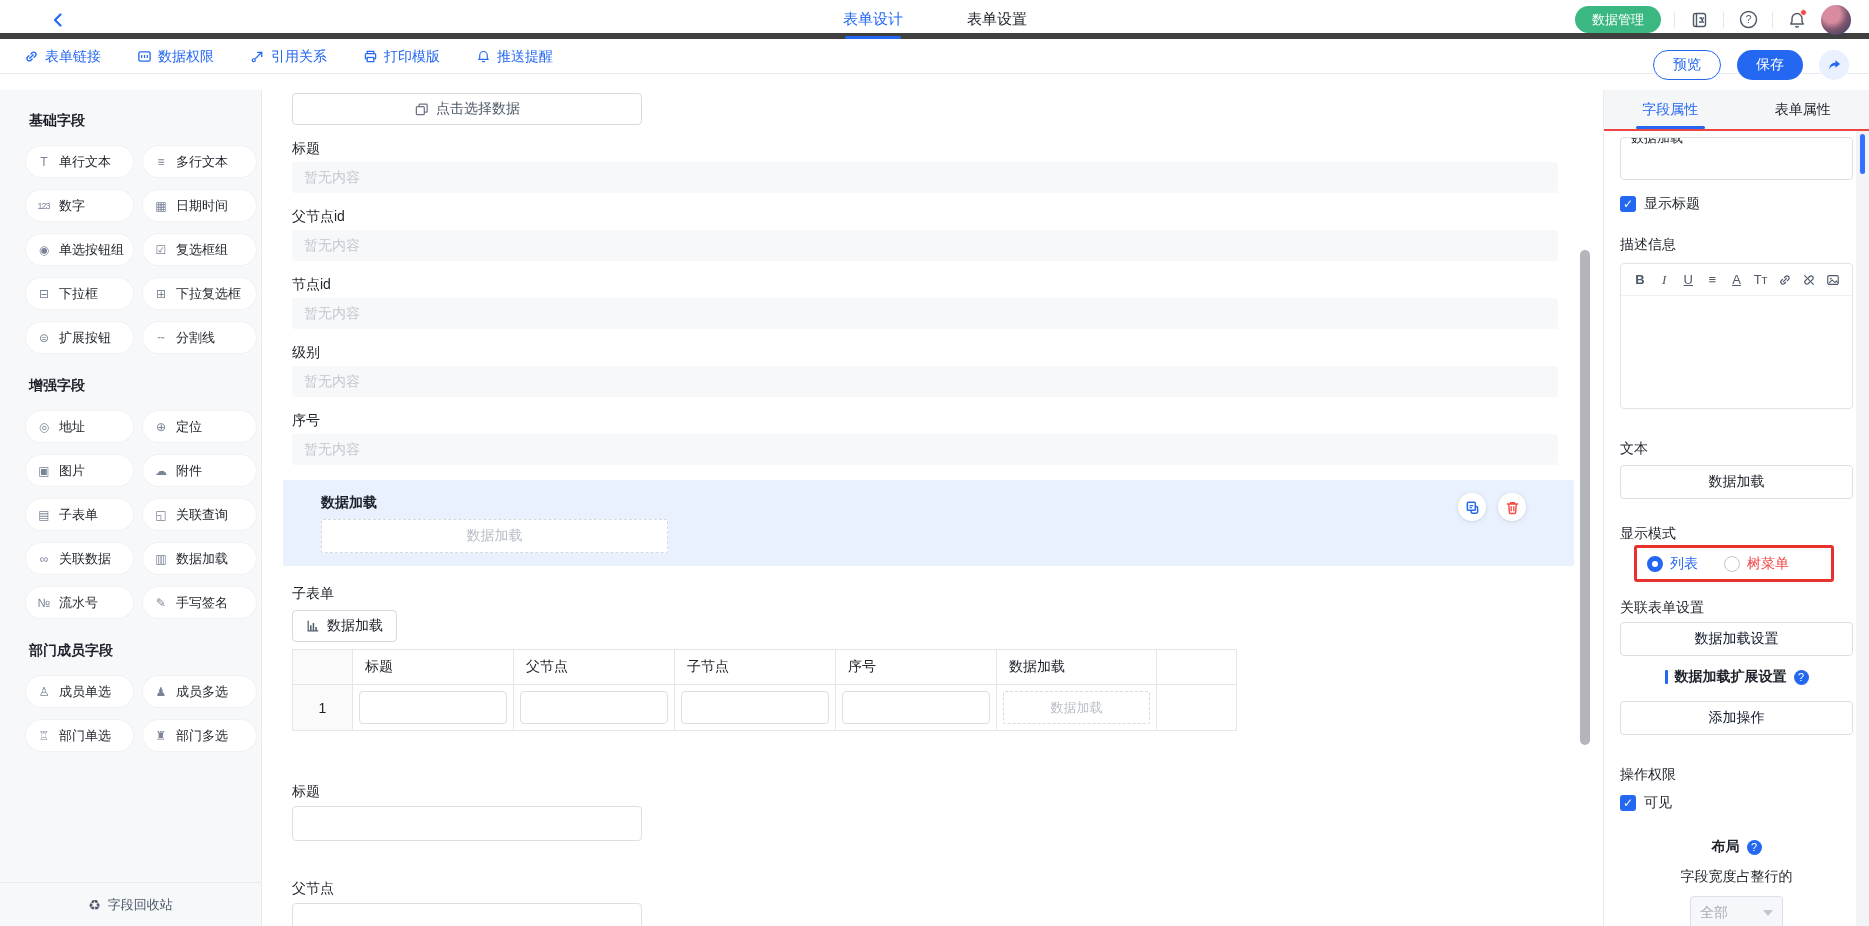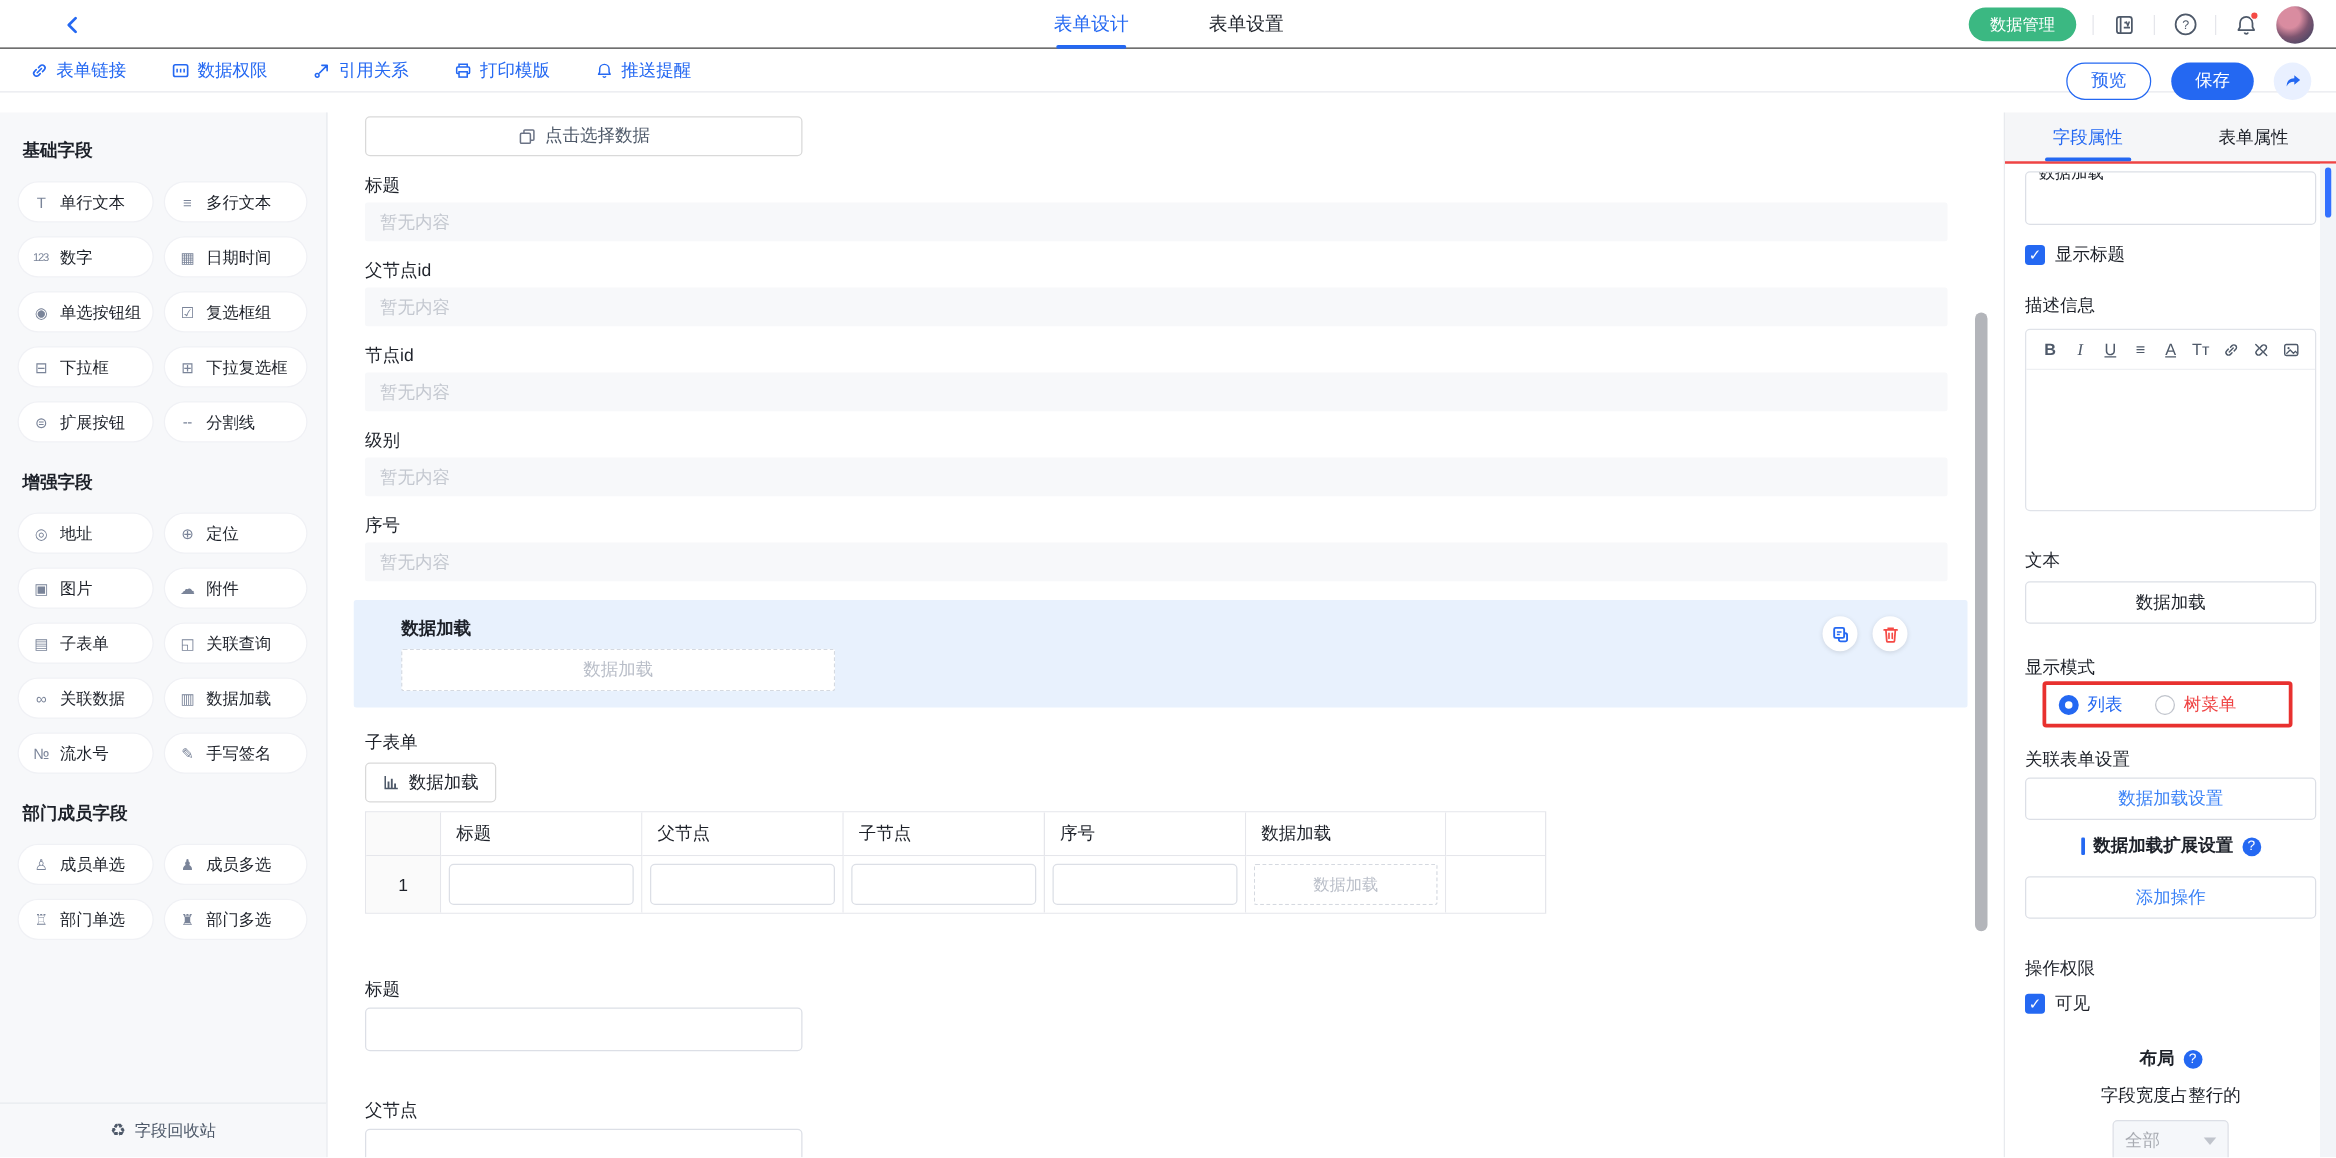--- a/index.html
+++ b/index.html
@@ -1,20 +1,20 @@
 <!DOCTYPE html>
 <html><head>
 <meta charset="utf-8">
 <style>
   * { margin:0; padding:0; box-sizing:border-box; }
   body { font-family:"Liberation Sans","DejaVu Sans",sans-serif; background:#fff; }
   .page { position:relative; width:1869px; height:926px; overflow:hidden; background:#fff; color:#1d2129; }
 
   
-  .topbar { position:absolute; left:0; top:0; width:1869px; height:39px; background:#fff; border-bottom:1px solid #404040; }
+  .topbar { position:absolute; left:0; top:0; width:1869px; height:39px; background:#fff; border-bottom:6px solid #404040; }
   .tb-left { position:absolute; left:48px; top:0; height:39px; display:flex; align-items:center; gap:14px; }
   .back-btn { width:20px; height:20px; display:flex; align-items:center; justify-content:center; cursor:pointer; }
   .blur-wrap { border-bottom:1px dashed #c4c8d0; padding-bottom:5px; }
   .blur-title { width:118px; height:17px;
     background:repeating-linear-gradient(90deg,#cfcfd4 0 5px,#ececef 5px 10px,#dddde1 10px 15px),
                repeating-linear-gradient(0deg,rgba(255,255,255,.4) 0 4px,rgba(120,120,130,.25) 4px 8px);
     filter:blur(1.2px); border-radius:2px; }
   .tb-tabs { position:absolute; left:843px; top:0; height:39px; display:flex; gap:64px; }
   .tb-tab { position:relative; height:39px; display:flex; align-items:center; font-size:15px; color:#1d2129; cursor:pointer; }
   .tb-tab.active { color:#2468f2; }
@@ -31,21 +31,21 @@
   .subbar { position:absolute; left:0; top:40px; width:1869px; height:34px; background:#fff; border-bottom:1px solid #e7e9ee; display:flex; }
   .sb-links { display:flex; align-items:center; gap:36px; padding-left:24px; }
   .sb-link { display:flex; align-items:center; gap:6px; color:#2468f2; font-size:14px; cursor:pointer; }
   .sb-right { position:absolute; right:20px; top:0; height:49px; display:flex; align-items:center; gap:16px; }
   .btn-outline { height:30px; padding:0 19px; border:1px solid #2468f2; color:#2468f2; background:#fff; border-radius:16px; font-size:14px; cursor:pointer; }
   .btn-primary { height:30px; padding:0 19px; border:none; color:#fff; background:#2468f2; border-radius:16px; font-size:14px; cursor:pointer; }
   .share-circle { width:30px; height:30px; border-radius:50%; background:#e9f0ff; display:flex; align-items:center; justify-content:center; cursor:pointer; }
 
   
   .sidebar { position:absolute; left:0; top:90px; width:262px; height:836px; background:#f7f8fa; border-right:1px solid #e8eaee; }
-  .side-scroll { position:absolute; inset:0 0 45px 0; overflow:hidden; padding-top:22px; }
+  .side-scroll { position:absolute; inset:0 0 45px 0; overflow:hidden; padding-top:22px;padding-left:11px; }
   .sec-title { font-size:14px; font-weight:bold; color:#1d2129; padding:0 18px; margin-bottom:16px; }
   .pill-grid { display:grid; grid-template-columns:107px 113px; gap:13px 10px; padding:0 15px; margin-bottom:24px; }
   .pill { height:31px; border-radius:16px; background:#fff; box-shadow:0 0 0 1px #f0f1f5; display:flex; align-items:center; gap:7px; padding:0 9px; font-size:13px; color:#1d2129; cursor:grab; white-space:nowrap; overflow:hidden; }
   .pill .pico { width:17px; flex:0 0 17px; text-align:center; color:#7a8499; font-size:12px; letter-spacing:-1px; }
   .recycle-bar { position:absolute; left:0; right:0; bottom:0; height:44px; border-top:1px solid #e8eaee; display:flex; align-items:center; justify-content:center; gap:7px; font-size:13px; color:#4e5969; background:#f7f8fa; cursor:pointer; }
   .recycle-ico { color:#4e5969; font-size:14px; }
 
   
   .canvas { position:absolute; left:263px; top:90px; width:1340px; height:836px; background:#fff; overflow:hidden; }
   .canvas-inner { padding:3px 45px 0 29px; }
@@ -90,21 +90,21 @@
   .eb { width:24px; height:22px; display:flex; align-items:center; justify-content:center; font-size:13px; color:#4e5969; cursor:pointer; border-radius:3px; }
   .eb-b { font-weight:bold; } .eb-i { font-style:italic; font-family:"Liberation Serif",serif; }
   .eb-u { text-decoration:underline; } .eb-a { text-decoration:underline; }
   .value-box { margin-top:7px; height:34px; border:1px solid #dcdfe6; border-radius:4px; background:#fff; display:flex; align-items:center; justify-content:center; font-size:14px; color:#1d2129; cursor:pointer; }
   .mode-box { margin:2px 0 0 14px; width:200px; height:37px; border:3px solid #e8312f; border-radius:3px; display:flex; align-items:center; gap:26px; padding:0 10px; }
   .radio-row { display:flex; align-items:center; gap:7px; cursor:pointer; }
   .radio-on { width:16px; height:16px; border-radius:50%; border:5px solid #2468f2; background:#fff; }
   .radio-off { width:16px; height:16px; border-radius:50%; border:1px solid #c0c4cc; background:#fff; }
   .radio-label-on { font-size:14px; color:#2468f2; }
   .radio-label-off { font-size:14px; color:#ef4444; }
-  .p-btn { margin-top:5px; width:100%; height:34px; border:1px solid #dcdfe6; border-radius:4px; background:#fff; font-size:14px; color:#3b82f6; display:flex; align-items:center; justify-content:center; cursor:pointer; }
+  .p-btn { margin-top:5px; width:100%; height:34px; border:1px solid #dcdfe6; border-radius:4px; background:#fff; font-size:14px; color:#0f172a; display:flex; align-items:center; justify-content:center; cursor:pointer; }
   .ext-header { margin-top:12px; display:flex; align-items:center; gap:7px;justify-content:center; }
   .blue-bar { width:3px; height:14px; background:#2468f2; border-radius:1px; }
   .ext-title { font-size:14px; font-weight:bold; color:#1d2129; }
   .q-circle { width:15px; height:15px; border-radius:50%; background:#2468f2; color:#fff; font-size:11px; line-height:15px; text-align:center; cursor:pointer; }
   .layout-row { margin-top:12px; display:flex; align-items:center; gap:10px;flex-direction:column; }
   .layout-label { font-size:14px; color:#1d2129; white-space:nowrap; }
   .dd { width:93px; height:34px; border:1px solid #dcdfe6; border-radius:4px; background:#f5f7fa; display:flex; align-items:center; justify-content:space-between; padding:0 9px; cursor:not-allowed; }
   .dd-text { font-size:14px; color:#a8abb2; }
   .caret { width:0; height:0; border-left:5px solid transparent; border-right:5px solid transparent; border-top:6px solid #c0c4cc; }
   .mt26 { margin-top:26px; } .mt24 { margin-top:24px; } .mt29 { margin-top:29px; } .mt15 { margin-top:15px; }

